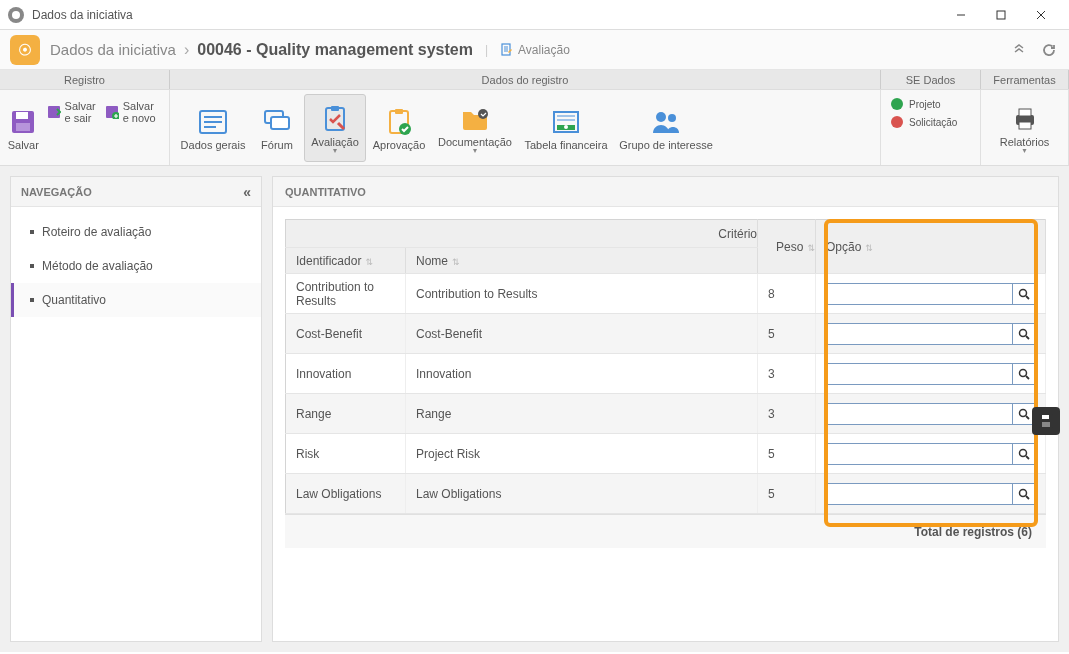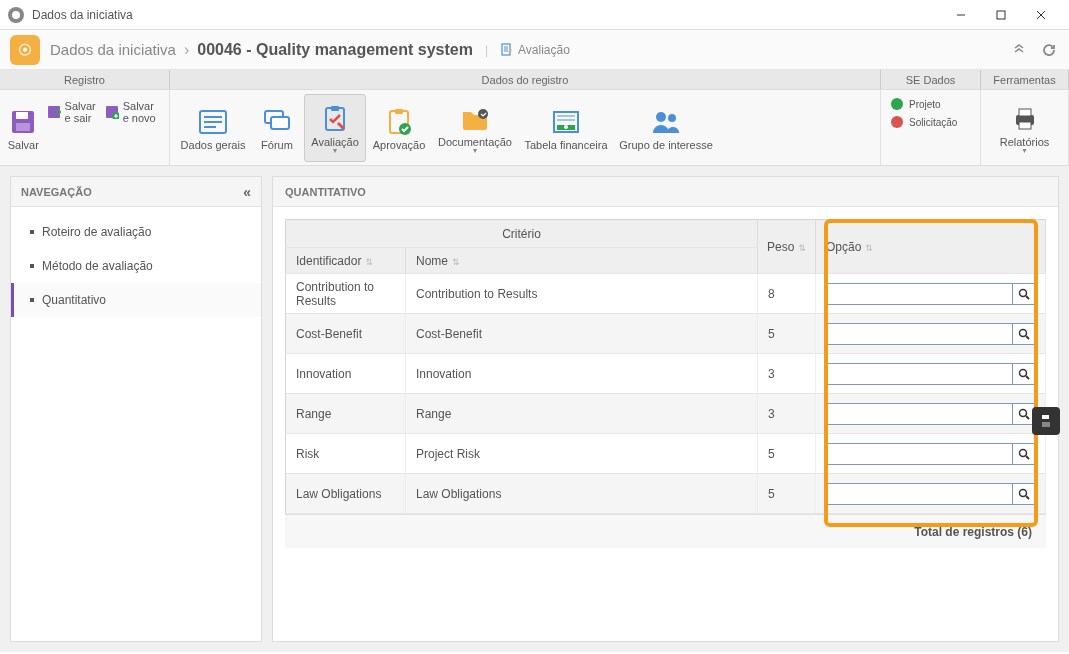--- a/index.html
+++ b/index.html
@@ -65,21 +65,21 @@
 .nav-item .bullet { width:4px; height:4px; background:#555; display:inline-block;}
 .nav-item.active { border-left:3px solid #7a4fb3; background:#fafafa;}
 
 .content-panel { flex:1; background:#fff; border:1px solid #ddd; display:flex; flex-direction:column; position:relative;}
 .content-header { height:30px; background:#f5f5f5; border-bottom:1px solid #e5e5e5; display:flex; align-items:center; padding:0 12px; font-size:11px; font-weight:bold; color:#777;}
 .content-body { flex:1; padding:12px; overflow:auto;}
 
 
 .grid { border:1px solid #d4d4d4; background:#fff; width:100%; border-collapse:collapse;}
 .grid th, .grid td { border-bottom:1px solid #e5e5e5; padding:0; }
-.grid thead tr.h1 th { background:#efefef; height:28px; font-weight:normal; color:#555; font-size:12px; text-align:center; border-right:1px solid #ddd;}
+.grid thead tr.h1 th { background:#efefef; height:28px; font-weight:normal; color:#555; font-size:12px; text-align:right; border-right:1px solid #ddd;}
 .grid thead tr.h2 th { background:#efefef; height:26px; font-weight:normal; color:#555; font-size:12px; text-align:left; padding:0 10px; border-right:1px solid #ddd;}
 .sort-icon { color:#bbb; font-size:9px; margin-left:4px;}
 .grid tbody tr { height:40px;}
 .grid tbody tr:nth-child(even) { background:#f5f5f5;}
 .grid tbody td { padding:0 10px; font-size:12px; color:#555; border-right:1px solid #eee;}
 .col-id { width:120px;}
 .col-nome { }
 .col-peso { width:58px;}
 .col-opcao { width:200px;}
 

